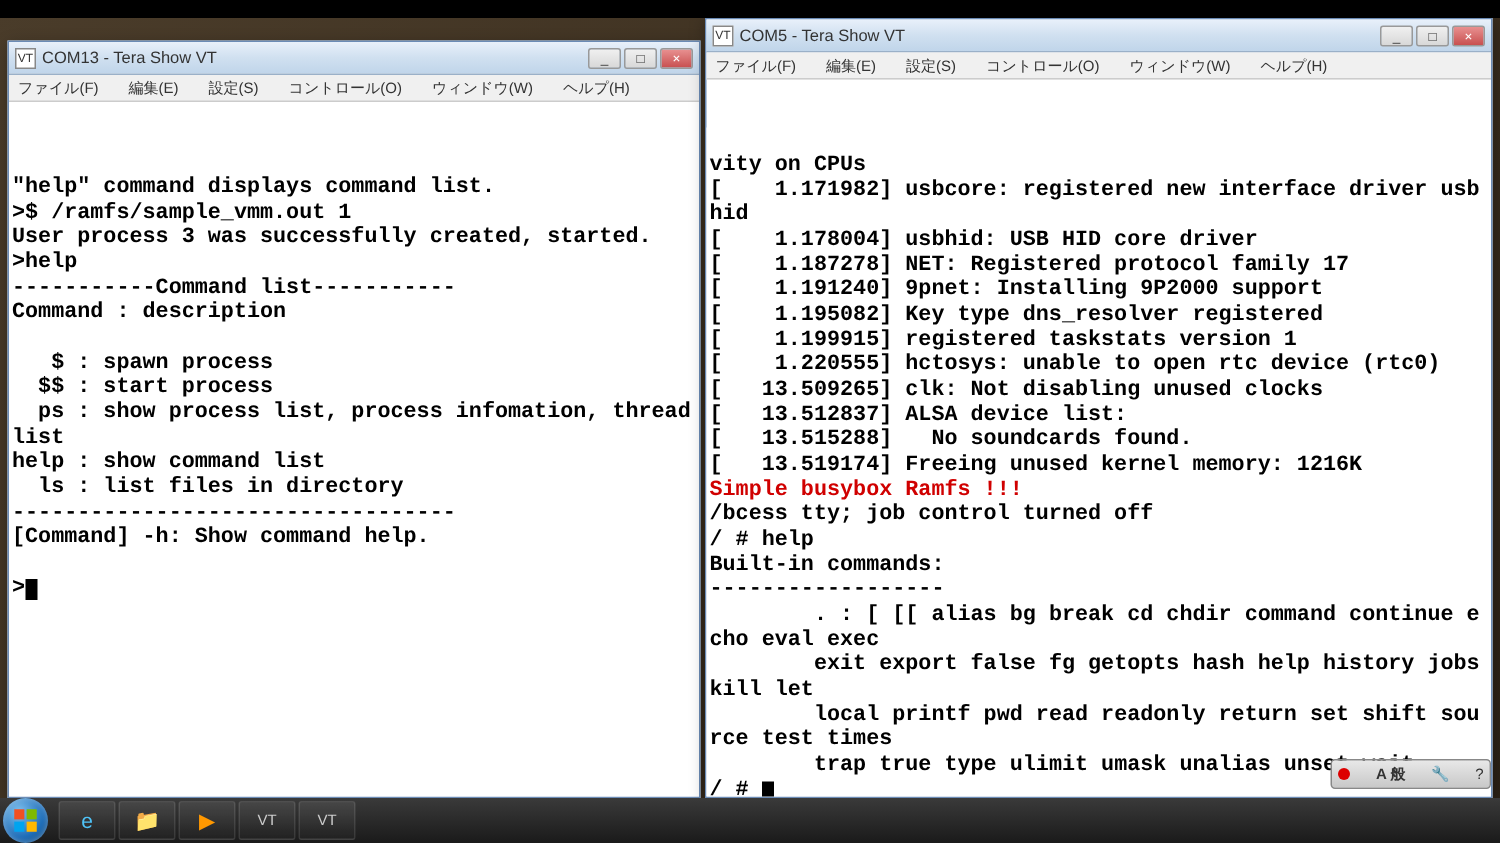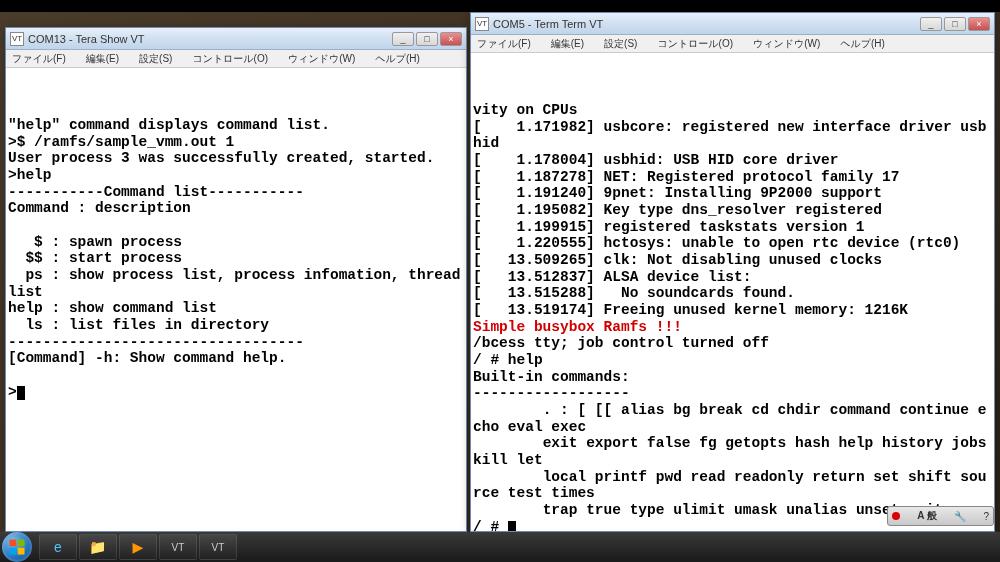--- a/index.html
+++ b/index.html
@@ -182,21 +182,21 @@
   ls : list files in directory
 ----------------------------------
 [Command] -h: Show command help.
 
 &gt;<span class="prompt-cursor"></span></div>
 </div>
 
 <div class="window right">
   <div class="titlebar">
     <span class="titlebar-icon">VT</span>
-    <span>COM5 - Term Term VT</span>
+    <span>COM5 - Tera Show VT</span>
     <div class="titlebar-buttons">
       <div class="titlebar-btn">_</div>
       <div class="titlebar-btn">□</div>
       <div class="titlebar-btn close">×</div>
     </div>
   </div>
   <div class="menubar">
     <span class="menu-item">ファイル(F)</span>
     <span class="menu-item">編集(E)</span>
     <span class="menu-item">設定(S)</span>

